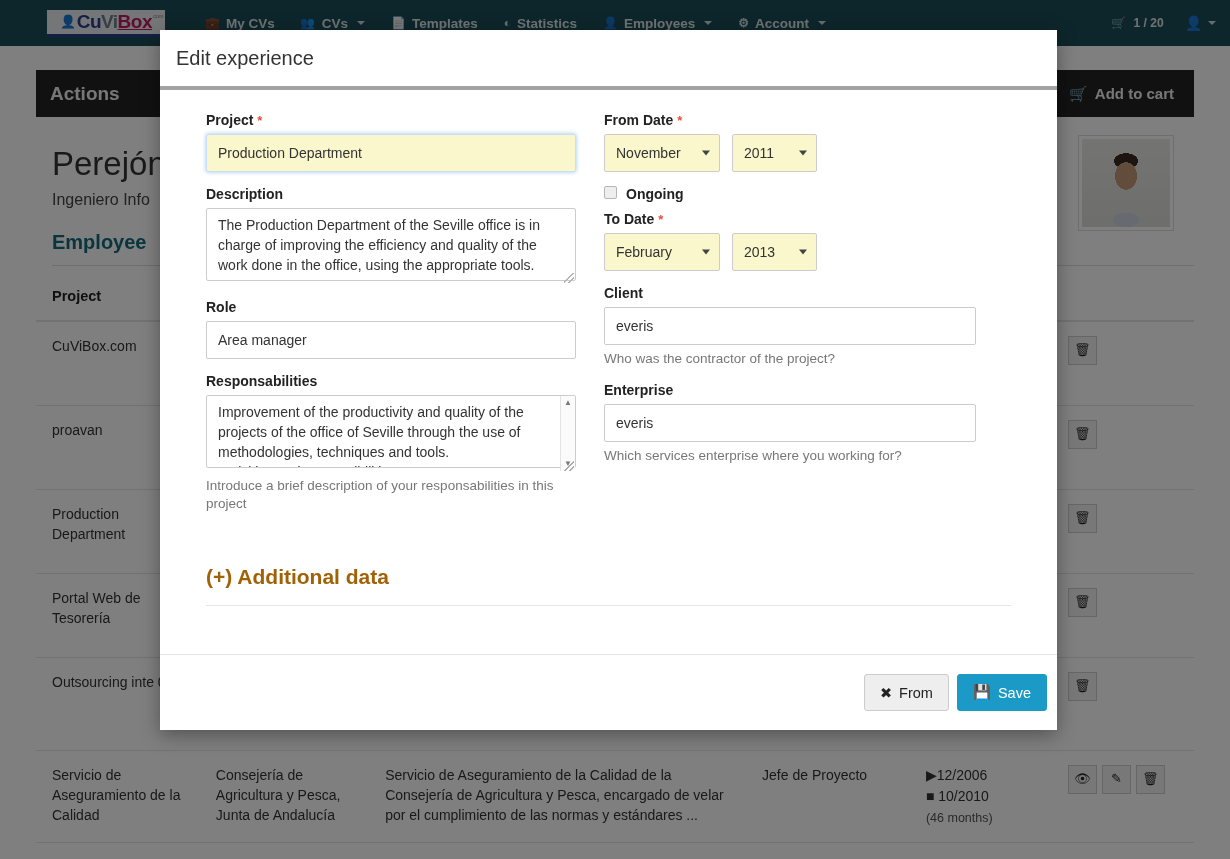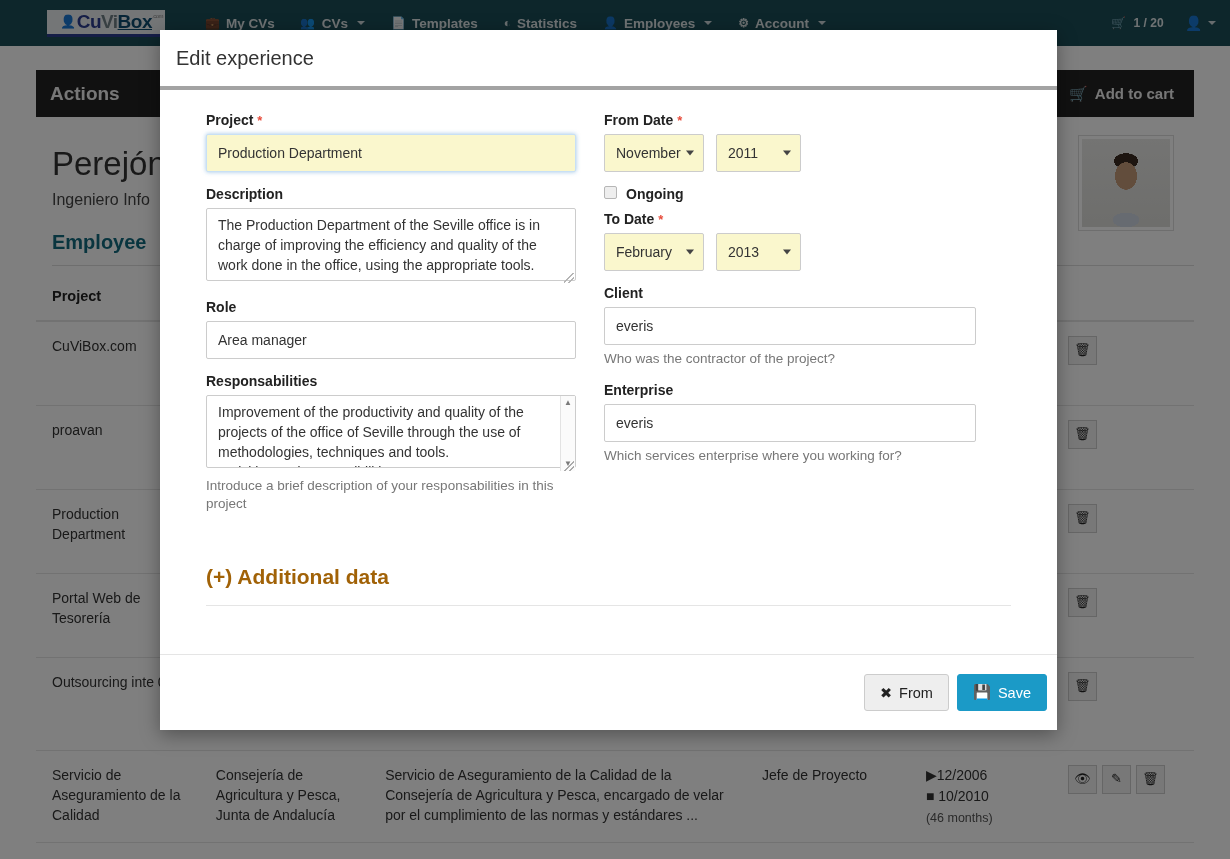--- a/index.html
+++ b/index.html
@@ -23,21 +23,21 @@
     margin-left: 47px; width: 118px; height: 27px;
     background: #e9ecef;
     border-bottom: 3px solid #2b3d8f;
     display: flex; align-items: center; justify-content: center;
     font-size: 19px; font-weight: bold; letter-spacing: -0.5px;
     position: relative;
   }
   .brand .ico { color: #3a3a6a; font-size: 13px; margin-right: 1px; }
   .brand .c1 { color: #2b3d8f; }
   .brand .c2 { color: #6f7f85; }
-  .brand .c3 { color: #0c4a6e; text-decoration: underline; }
+  .brand .c3 { color: #be185d; text-decoration: underline; }
   .brand .sup { font-size: 6px; color: #888; position: absolute; right: 2px; top: 3px; font-weight: normal;}
 
   .nav-items { display: flex; align-items: center; margin-left: 27px; gap: 0px; }
   .nav-item {
     color: #dfe6e8; font-size: 13.5px; font-weight: bold;
     padding: 6px 13px; display: flex; align-items: center; gap: 6px;
     cursor: pointer; white-space: nowrap;
   }
   .nav-item .ni-ico { font-size: 12px; opacity: .95; }
   .caret { border-left: 4px solid transparent; border-right: 4px solid transparent;
@@ -173,21 +173,21 @@
     font-family: inherit; border-radius: 2px; appearance: none; -webkit-appearance: none;
     outline: none; position: relative; cursor: pointer;
     display: flex; align-items: center;
   }
   .sel-wrap { position: relative; }
   .sel-caret {
     position: absolute; right: 10px; top: 50%; transform: translateY(-50%);
     border-left: 4px solid transparent; border-right: 4px solid transparent;
     border-top: 5px solid #444; pointer-events: none;
   }
-  .sel-month { width: 100px; }
+  .sel-month { width: 116px; }
   .sel-year { width: 85px; }
 
   .check-row { display: flex; align-items: flex-start; gap: 9px; margin: 14px 0 9px 0; }
   .checkbox {
     width: 13px; height: 13px; border: 1px solid #b6b6b6; background: #eee;
     border-radius: 2px; cursor: pointer;
   }
   .check-label { font-size: 14px; font-weight: bold; color: #222; }
 
   .additional {

